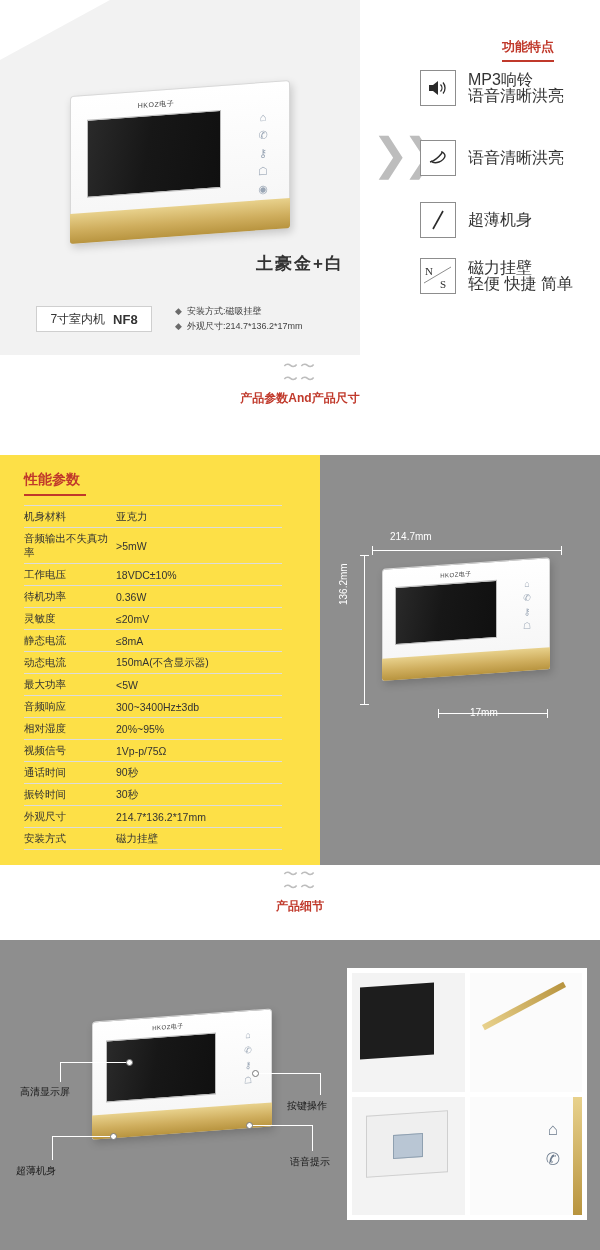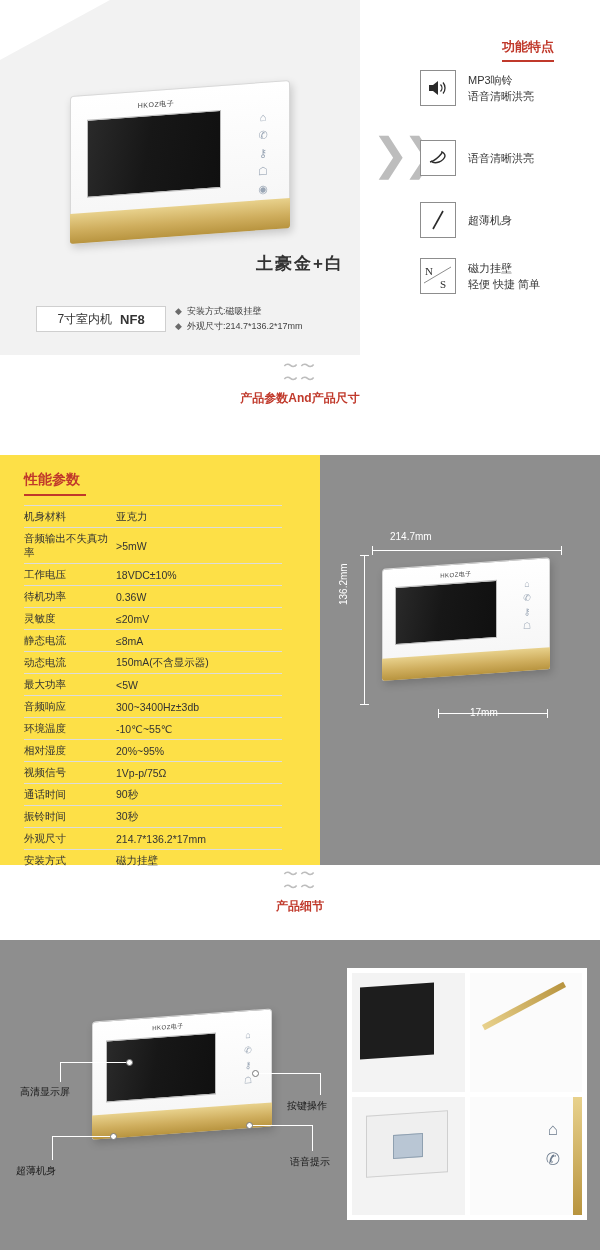--- a/index.html
+++ b/index.html
@@ -49,40 +49,40 @@
     font-size: 7px; color: #3b3b3b; letter-spacing: .5px; text-align: center; line-height: 11px;
   }
   .mon-icons { position: absolute; right: 14px; top: 26px; width: 26px; text-align: center; color: #9aa6b5; }
   .mon-icons div { font-size: 11px; line-height: 18px; }
 
   .model-title {
     position: absolute; left: 0; right: 0; top: 252px; text-align: center;
     font-size: 17px; font-weight: bold; color: #333; letter-spacing: 2px;
   }
   .model-bar {
-    position: absolute; left: 36px; top: 306px; width: 130px; height: 26px;
+    position: absolute; left: 36px; top: 306px; width: 116px; height: 26px;
     background: #ffffff; border: 1px solid #cfcfcf;
     display: flex; align-items: center; justify-content: center; gap: 8px;
     font-size: 12px; color: #333;
   }
   .model-bar b { font-size: 13px; }
   .spec-notes { position: absolute; left: 175px; top: 304px; font-size: 9px; color: #444; line-height: 15px; }
   .spec-notes span.dot { color: #6b6b6b; margin-right: 5px; }
 
   
   .feat-title {
     position: absolute; left: 455px; top: 38px; font-size: 13px; font-weight: bold; color: #c0392b; margin-left: 47px;
   }
   .feat-title .u { display:block; width: 52px; height: 2px; background:#c0392b; margin-top: 4px; }
   .feat { position: absolute; left: 420px; width: 180px; display: flex; align-items: center; gap: 12px; }
   .feat-box {
     width: 36px; height: 36px; border: 1px solid #8d8d8d; background: #fff;
     display: flex; align-items: center; justify-content: center; color: #333;
   }
-  .feat-txt { font-size: 11px; color: #333; line-height: 16px; }
+  .feat-txt { font-size: 16px; color: #333; line-height: 16px; }
   .f1 { top: 70px; } .f2 { top: 140px; } .f3 { top: 202px; } .f4 { top: 258px; }
 
   .bracket { position: absolute; left: 372px; top: 128px; font-size: 44px; color: #bdbdbd; letter-spacing: -6px; }
 
   
   .divider { position: relative; width: 600px; background: #ffffff; text-align: center; }
   .chev { color: #bdbdbd; font-size: 15px; line-height: 11px; letter-spacing: 2px; }
   .div-label { font-size: 12px; font-weight: bold; color: #c0392b; margin-top: 6px; }
 
   
@@ -276,24 +276,20 @@
               <td class="k">动态电流</td>
               <td>150mA(不含显示器)</td>
             </tr>
           <tr>
               <td class="k">最大功率</td>
               <td>&lt;5W</td>
             </tr>
           <tr>
               <td class="k">音频响应</td>
               <td>300~3400Hz±3db</td>
-            </tr>
-          <tr>
-              <td class="k">环境温度</td>
-              <td>-10℃~55℃</td>
             </tr>
           <tr>
               <td class="k">相对湿度</td>
               <td>20%~95%</td>
             </tr>
           <tr>
               <td class="k">视频信号</td>
               <td>1Vp-p/75Ω</td>
             </tr>
           <tr>

